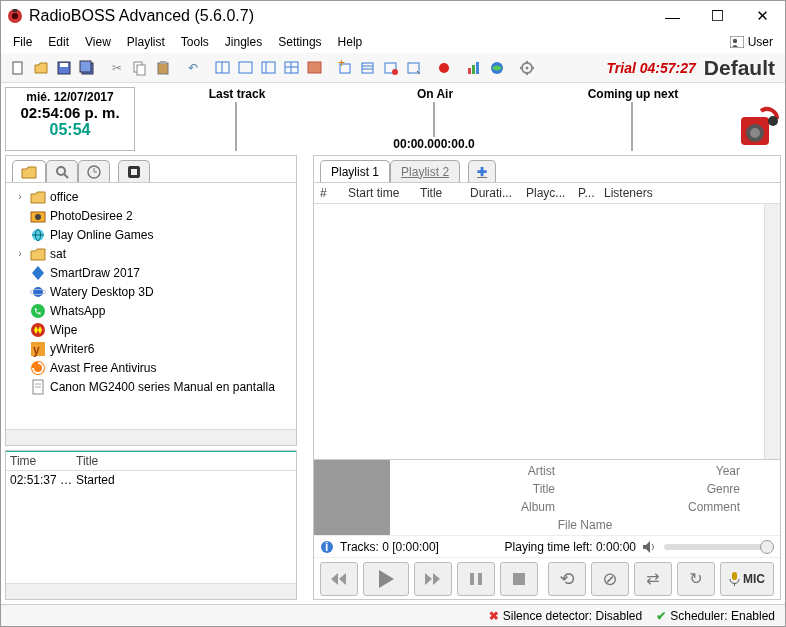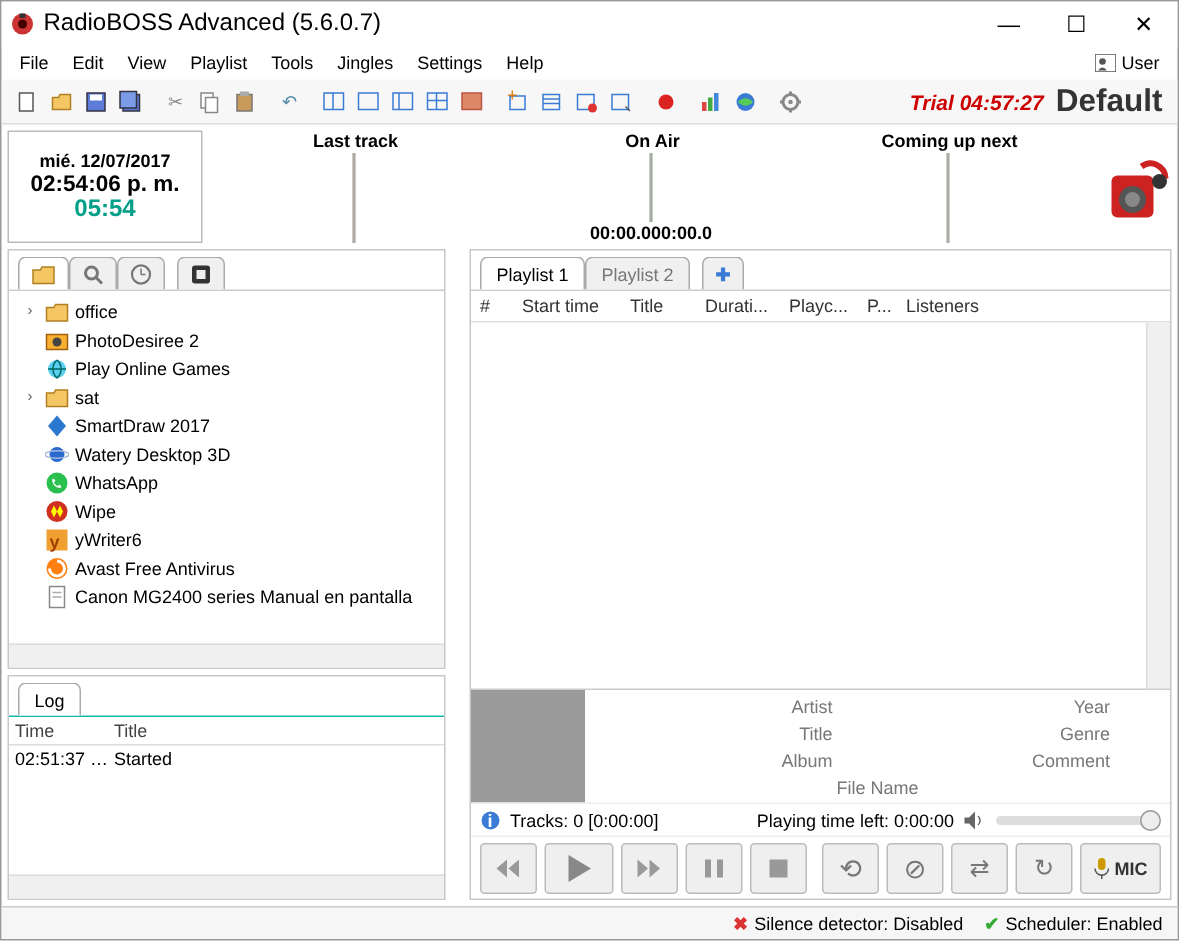--- a/index.html
+++ b/index.html
@@ -12,38 +12,38 @@
 .menubar .menus { display: flex; }
 .menubar .menus span { padding: 2px 8px; }
 .menubar .userarea { display: flex; align-items: center; gap: 4px; padding-right: 8px; }
 .toolbar { height: 30px; display: flex; align-items: center; padding: 2px 6px; gap: 1px; background: #f7f7f7; border-bottom: 1px solid #ddd; }
 .tbbtn { width: 22px; height: 22px; display:flex; align-items:center; justify-content:center; border-radius:2px; }
 .tbsep { width: 6px; }
 .toolbar-right { margin-left: auto; display:flex; align-items:center; gap:8px; padding-right:4px; }
 .trial { color:#c00; font-weight:bold; font-style:italic; font-size:14px; }
 .profile { font-size:21px; font-weight:bold; color:#333; }
 .header-panels { display:flex; gap:4px; padding:4px; }
-.clockpanel { width:130px; border:1px solid #bbb; text-align:center; padding:12px; background:#fff; }
+.clockpanel { width:130px; border:1px solid #bbb; text-align:center; padding:2px; background:#fff; }
 .clockpanel .date { font-weight:bold; font-size:12px; }
 .clockpanel .time { font-weight:bold; font-size:15px; }
 .clockpanel .countdown { color:#00a088; font-weight:bold; font-size:16px; }
 .trackbox { flex:1; display:flex; flex-direction:column;align-items:center; }
 .trackbox .lbl { font-weight:bold; font-size:12px; padding-left:2px; height:15px; }
 .trackbox .body { flex:1; height:48px; border:1px solid #aaa; }
 .lastbox .body{ background:#f6d6a8; }
 .onairbox .body{ background:#b5eeb5; }
 .nextbox .body{ background:#f0eec2; }
 .onairbox .timefooter { display:flex; justify-content:space-between; font-weight:bold; font-size:12px; padding:0 2px; }
 .speakericon { width:48px; height:48px; margin-top:16px; }
 .workspace { flex:1; display:flex; gap:4px; padding:0 4px 4px; min-height:0; }
 .leftcol { width:340px; display:flex; flex-direction:column; gap:4px; min-height:0; }
 .panel { border:1px solid #c8c8c8; background:#fff; display:flex; flex-direction:column; min-height:0; position:relative; }
 .tabs { display:flex; align-items:flex-end; height:26px; padding-left:6px; gap:0; }
 .tab { border:1px solid #aaa; border-bottom:none; border-radius:5px 5px 0 0; padding:3px 10px; background:#fff; display:flex; align-items:center; gap:4px; height:22px; position:relative; }
-.tab.inactive { background:#f0f0f0; color:#777; }
+.tab.inactive { background:#f0f0f0; color:#777;text-decoration:underline; }
 .tab.icononly { padding:3px 8px; }
 .tree { flex:1; overflow:auto; padding:4px 2px; border-top:1px solid #ccc; }
 .treerow { display:flex; align-items:center; gap:4px; padding:1px 2px 1px 6px; height:19px; white-space:nowrap; }
 .treerow .exp { width:12px; text-align:center; color:#666; font-size:10px; }
 .ico { width:16px; height:16px; display:inline-flex; align-items:center; justify-content:center; border-radius:2px; }
 .logpanel { height:150px; }
 .loghead { display:flex; padding:2px 4px; border-bottom:1px solid #ddd; font-weight:normal; color:#444; border-top:1px solid #14b8a6; }
 .loghead span:first-child{ width:66px; }
 .logrow { display:flex; padding:2px 4px; }
 .logrow span:first-child{ width:66px; white-space:nowrap; overflow:hidden; text-overflow:ellipsis; }
@@ -417,25 +417,20 @@
                 <line x1="5" y1="8" x2="11" y2="8" stroke="#aaa"></line>
               </svg>
             </span>
             <span>Canon MG2400 series Manual en pantalla</span>
           </div>
         </div>
       <div class="scrollbar-h"></div>
     </div>
 
     <div class="panel logpanel">
-      <div class="tabs">
-          <div class="tab">
-            <span>Log</span>
-          </div>
-        </div>
       <div class="loghead">
         <span>Time</span>
         <span>Title</span>
       </div>
       <div id="log-rows" style="flex:1;">
           <div class="logrow">
             <span>02:51:37 p...</span>
             <span>Started</span>
           </div>
         </div>

